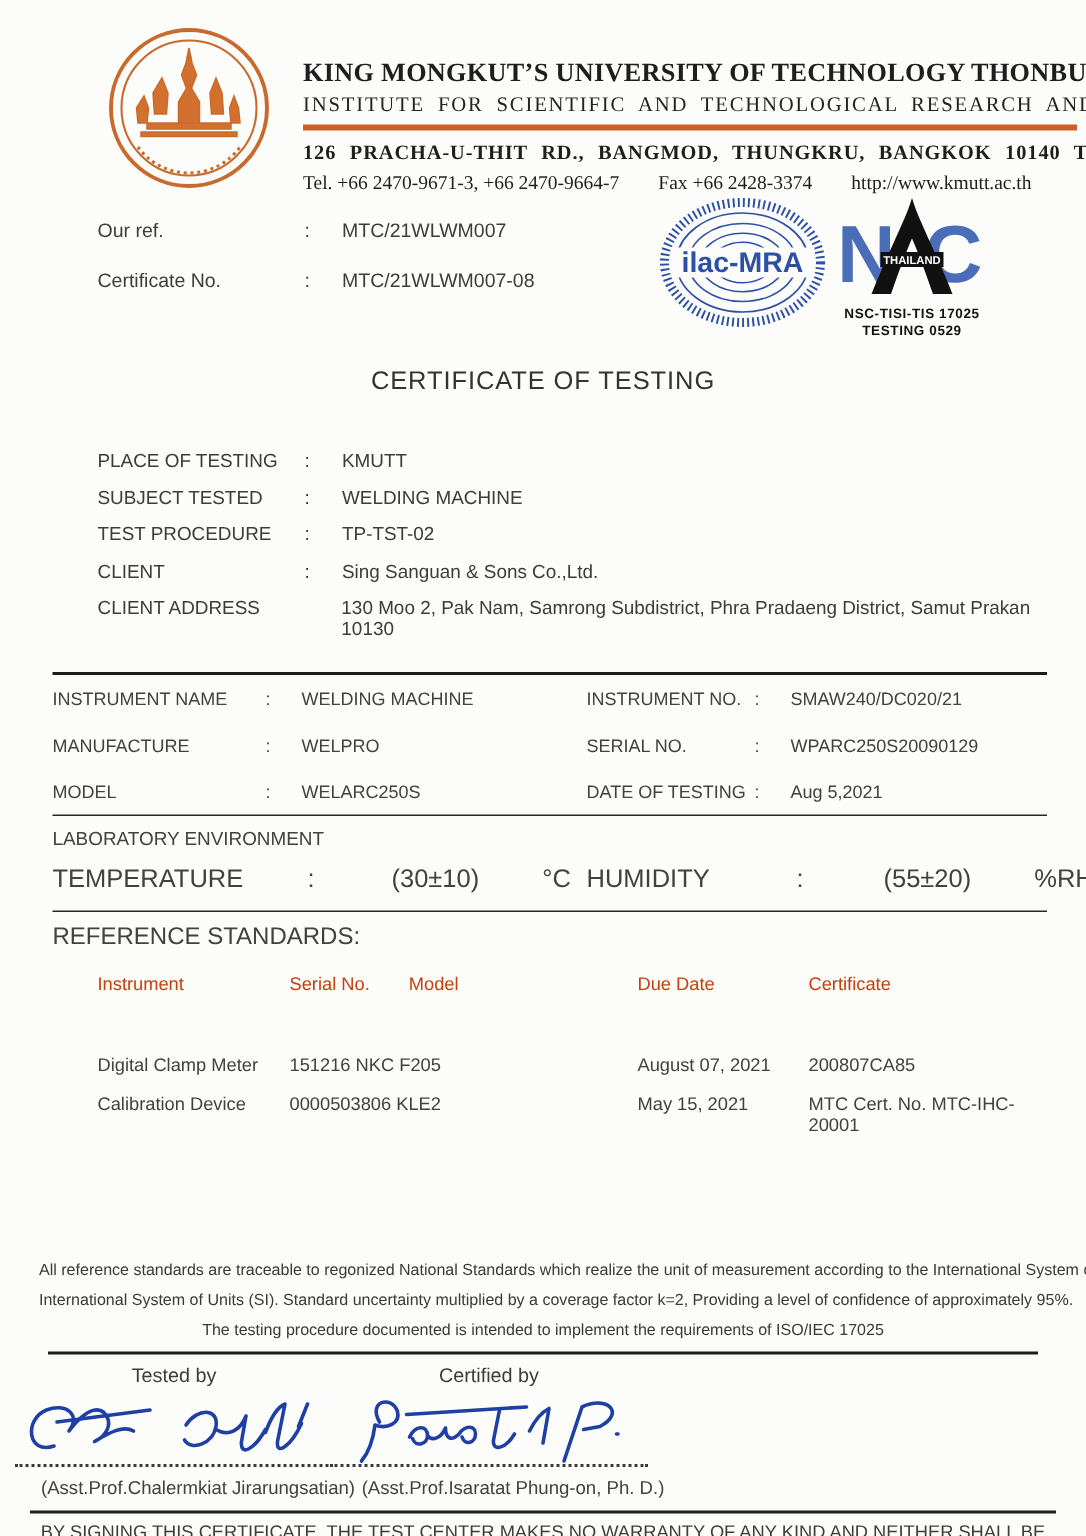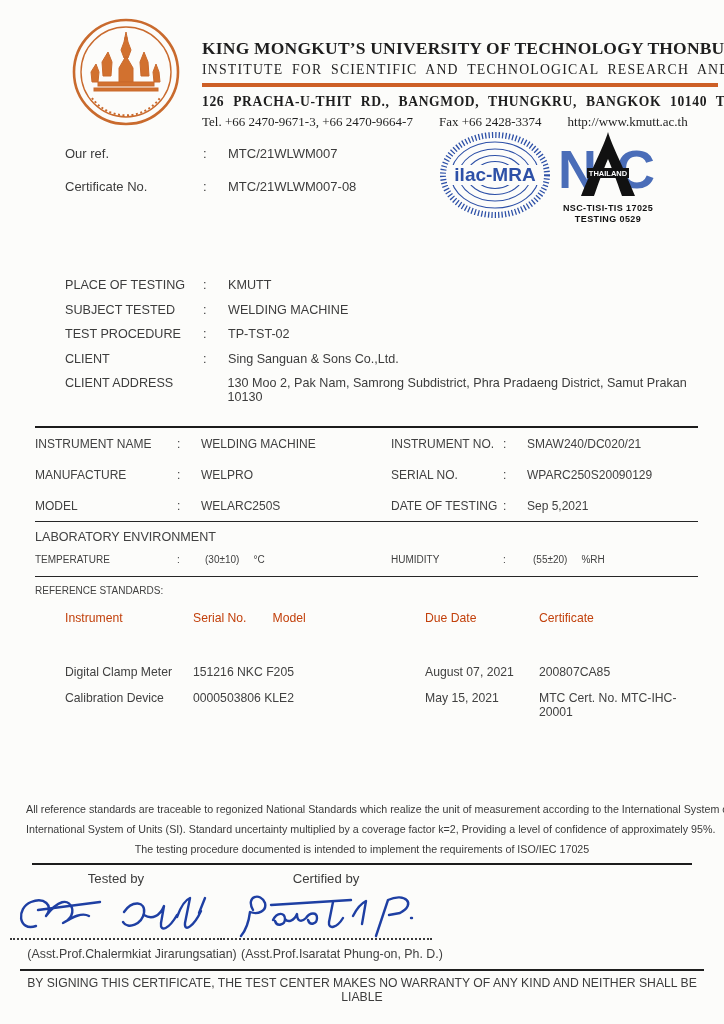--- a/index.html
+++ b/index.html
@@ -48,28 +48,28 @@
   .itable { margin:22px 26px 0 35px; }
   .rule-thick { border-top:2.5px solid #1c1c1c; }
   .rule-thin  { border-top:1.8px solid #262626; }
   .irow { display:grid; grid-template-columns:356px 1fr; padding:8.5px 0 8.5px 0; }
   .icell { display:flex; font-size:12px; }
   .icell .lbl { width:142px; }
   .icell .col { width:24px; }
   .icell.right .lbl { width:112px; }
   .lab-head { font-size:12.6px; padding:8px 0 3px 0; }
   .env-row { display:grid; grid-template-columns:356px 1fr; padding:7px 0 11px 0; }
-  .env-cell { display:flex; font-size:10px; }
+  .env-cell { display:flex; font-size:17px;gap:28px; }
   .env-cell .lbl { width:142px; }
   .env-cell .col { width:28px; }
   .env-cell .unit { margin-left:14px; }
   .env-cell.right .lbl { width:112px; }
   .env-cell.right .col { width:30px; }
   
-  .ref-head { font-size:10px; padding:8px 0 0 0; }
+  .ref-head { font-size:16px; padding:8px 0 0 0; }
   .rtable { padding-left:30px; margin-top:15px; font-size:12.2px; }
   .rrow { display:grid; grid-template-columns:128px 232px 114px 1fr; }
   .rrow .serialhdr { display:flex; gap:26px; }
   .rtable .hdr { color:#c2410c; }
   .rtable .data1 { margin-top:40px; }
   .rtable .data2 { margin-top:12px; }
   
   .notes { margin:84px 26px 0; text-align:center; font-size:10.7px; color:#3a3a3a; }
   .notes div { margin-bottom:8px; white-space:nowrap; }
   
@@ -154,20 +154,21 @@
           <text x="48" y="44" text-anchor="middle" font-family="Liberation Sans, sans-serif" font-size="7.5" font-weight="bold" fill="#ffffff">THAILAND</text>
         </svg>
         <div class="nac-lines">
           <div>NSC-TISI-TIS 17025</div>
           <div>TESTING 0529</div>
         </div>
       </div>
     </div>
   </div>
 
+  <div class="title">CERTIFICATE OF TESTING</div>
 
   <div class="details">
     <div class="kv">
       <span class="lbl">PLACE OF TESTING</span>
       <span class="col">:</span>
       <span class="val">KMUTT</span>
     </div>
     <div class="kv">
       <span class="lbl">SUBJECT TESTED</span>
       <span class="col">:</span>
@@ -221,21 +222,21 @@
 
     <div class="irow">
       <div class="icell">
         <span class="lbl">MODEL</span>
         <span class="col">:</span>
         <span class="val">WELARC250S</span>
       </div>
       <div class="icell right">
         <span class="lbl">DATE OF TESTING</span>
         <span class="col">:</span>
-        <span class="val">Sep 5,2021</span>
+        <span class="val">Aug 5,2021</span>
       </div>
     </div>
 
     <div class="rule-thin"></div>
     <div class="lab-head">LABORATORY ENVIRONMENT</div>
 
     <div class="env-row">
       <div class="env-cell">
         <span class="lbl">TEMPERATURE</span>
         <span class="col">:</span>

